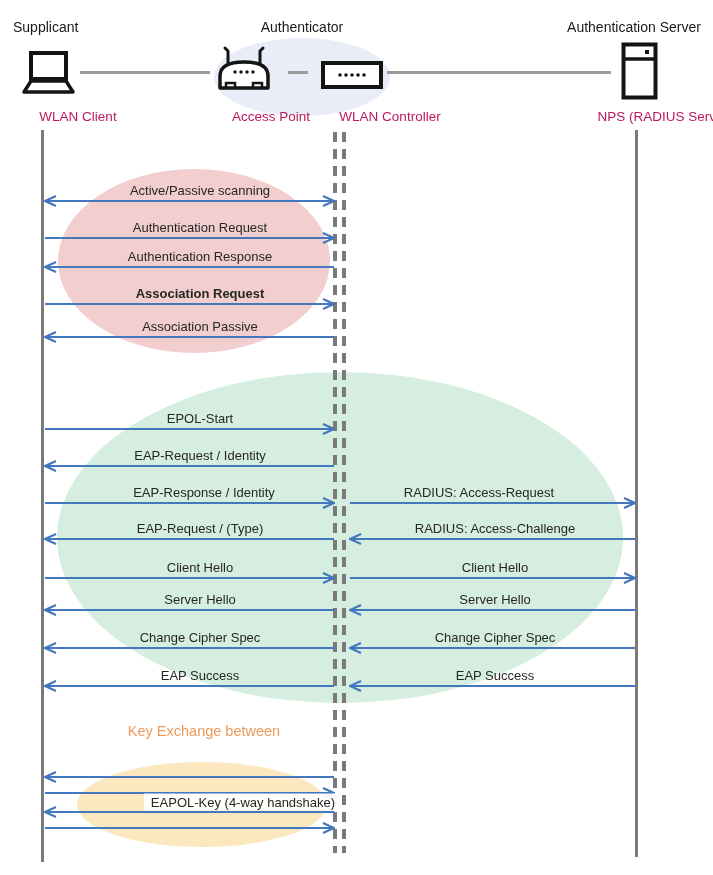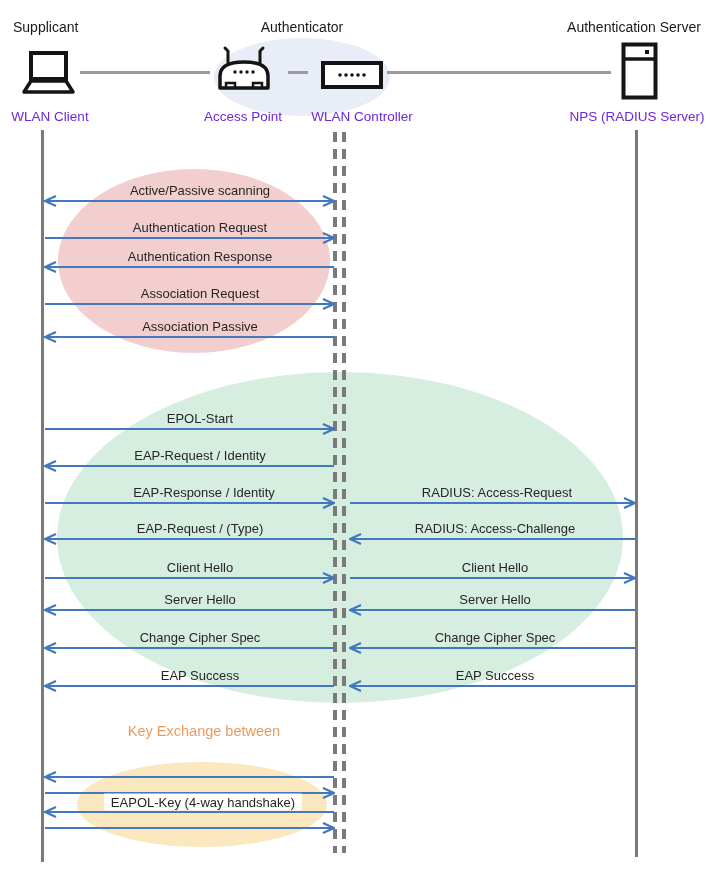--- a/index.html
+++ b/index.html
@@ -6,21 +6,21 @@
   .canvas {
     position:relative; width:713px; height:875px; background:#fff;
     font-family:"Liberation Sans", sans-serif; overflow:hidden;
   }
   
   .role-label { position:absolute; font-size:14px; color:#1a1a1a; white-space:nowrap; }
   .role-supplicant { left:13px; top:27px; transform:translateY(-50%); }
   .role-authenticator { left:302px; top:27px; transform:translate(-50%,-50%); }
   .role-authserver { left:634px; top:27px; transform:translate(-50%,-50%); }
   .node-label { position:absolute; top:116px; transform:translate(-50%,-50%);
-    font-size:13.5px; color:#6d28d9; white-space:nowrap; }
+    font-size:13.5px; color:#be185d; white-space:nowrap;margin-left:28px; }
   .nl-client { left:50px; } .nl-ap { left:243px; } .nl-ctrl { left:362px; } .nl-nps { left:637px; }
   .ellipse { position:absolute; border-radius:50%; }
   .e-auth  { left:214px; top:38px;  width:176px; height:78px;  background:var(--authenticator-fill); }
   .e-pink  { left:58px;  top:169px; width:272px; height:184px; background:var(--phase1-fill); }
   .e-green { left:57px;  top:372px; width:566px; height:331px; background:var(--phase2-fill); }
   .e-orange{ left:77px;  top:762px; width:250px; height:85px;  background:var(--phase3-fill); }
   .connector { position:absolute; height:3px; background:var(--connector); }
   .conn1 { left:80px;  top:71px; width:130px; }
   .conn2 { left:288px; top:71px; width:20px; }
   .conn3 { left:387px; top:71px; width:224px; }
@@ -41,21 +41,21 @@
     font-size:14.5px; white-space:nowrap; }
   .pt-0 { left:192px; top:155px; color:var(--phase1-title); }
   .pt-1 { left:212px; top:384px; color:var(--phase2-title); }
   .pt-2a{ left:204px; top:731px; color:var(--phase3-title); }
   .pt-2b{ left:204px; top:749px; color:var(--phase3-title); }
   
   .msg-arrow { position:absolute; height:16px; }
   .msg-arrow svg { display:block; }
   .msg-label { position:absolute; transform:translate(-50%,-50%);
     font-size:13px; color:var(--text); white-space:nowrap; }
-  .msg-label.floating { background:rgba(255,255,255,0.92); padding:1px 7px; }
+  .msg-label.floating { background:rgba(255,255,255,0.92); padding:1px 7px;margin-left:40px; }
 </style>
 </head>
 <body>
 
 <div class="canvas">
 
   <div class="ellipse e-auth"></div>
   <div class="ellipse e-pink"></div>
   <div class="ellipse e-green"></div>
   <div class="ellipse e-orange"></div>
@@ -138,21 +138,21 @@
           <polyline points="12,3 1,8 12,13" fill="none" stroke="#4377BE" stroke-width="2.2"></polyline>
         </svg>
       </div>
       <div class="msg-label" style="left: 200px; top: 256px;">Authentication Response</div>
       <div class="msg-arrow" style="left: 44px; top: 296px; width: 291px;">
         <svg width="291" height="16" viewBox="0 0 291 16">
           <line x1="1" y1="8" x2="290" y2="8" stroke="#4377BE" stroke-width="2"></line>
           <polyline points="279,3 290,8 279,13" fill="none" stroke="#4377BE" stroke-width="2.2"></polyline>
         </svg>
       </div>
-      <div class="msg-label" style="left: 200px; top: 293px;">Association Request</div>
+      <div class="msg-label" style="left: 200px; top: 293px; font-weight: bold;">Association Request</div>
       <div class="msg-arrow" style="left: 44px; top: 329px; width: 291px;">
         <svg width="291" height="16" viewBox="0 0 291 16">
           <line x1="1" y1="8" x2="290" y2="8" stroke="#4377BE" stroke-width="2"></line>
           <polyline points="12,3 1,8 12,13" fill="none" stroke="#4377BE" stroke-width="2.2"></polyline>
         </svg>
       </div>
       <div class="msg-label" style="left: 200px; top: 326px;">Association Passive</div>
       <div class="msg-arrow" style="left: 44px; top: 421px; width: 291px;">
         <svg width="291" height="16" viewBox="0 0 291 16">
           <line x1="1" y1="8" x2="290" y2="8" stroke="#4377BE" stroke-width="2"></line>
@@ -173,21 +173,21 @@
           <polyline points="279,3 290,8 279,13" fill="none" stroke="#4377BE" stroke-width="2.2"></polyline>
         </svg>
       </div>
       <div class="msg-label" style="left: 204px; top: 492px;">EAP-Response / Identity</div>
       <div class="msg-arrow" style="left: 349px; top: 495px; width: 287px;">
         <svg width="287" height="16" viewBox="0 0 287 16">
           <line x1="1" y1="8" x2="286" y2="8" stroke="#4377BE" stroke-width="2"></line>
           <polyline points="275,3 286,8 275,13" fill="none" stroke="#4377BE" stroke-width="2.2"></polyline>
         </svg>
       </div>
-      <div class="msg-label" style="left: 497px; top: 492px;">RADIUS: Access-Request</div>
+      <div class="msg-label" style="left: 479px; top: 492px;">RADIUS: Access-Request</div>
       <div class="msg-arrow" style="left: 44px; top: 531px; width: 291px;">
         <svg width="291" height="16" viewBox="0 0 291 16">
           <line x1="1" y1="8" x2="290" y2="8" stroke="#4377BE" stroke-width="2"></line>
           <polyline points="12,3 1,8 12,13" fill="none" stroke="#4377BE" stroke-width="2.2"></polyline>
         </svg>
       </div>
       <div class="msg-label" style="left: 200px; top: 528px;">EAP-Request / (Type)</div>
       <div class="msg-arrow" style="left: 349px; top: 531px; width: 287px;">
         <svg width="287" height="16" viewBox="0 0 287 16">
           <line x1="1" y1="8" x2="286" y2="8" stroke="#4377BE" stroke-width="2"></line>

